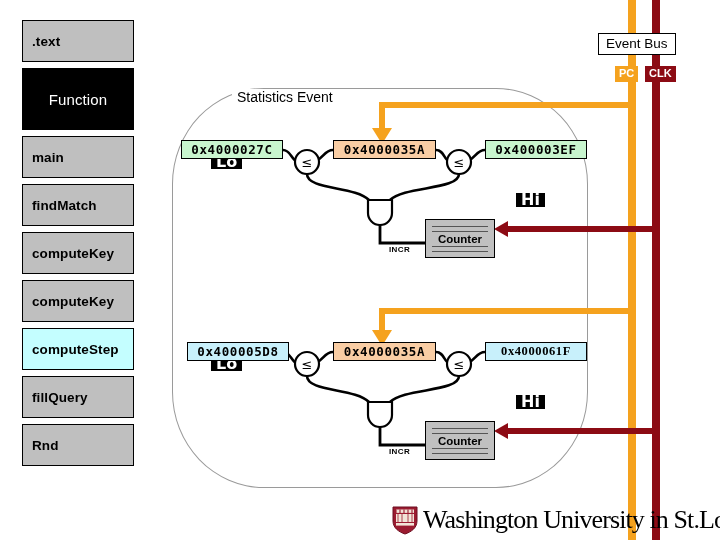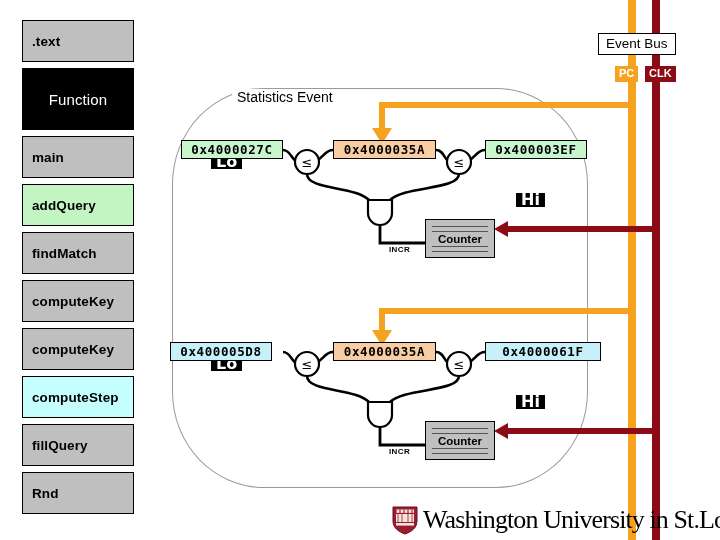--- a/index.html
+++ b/index.html
@@ -140,21 +140,20 @@
 <div id="stage">
 
   <div class="abs busline" style="left:628px; top:0px; width:8px; height:540px; background:#f5a21e; z-index:1;"></div>
   <div class="abs busline" style="left:652px; top:0px; width:8px; height:540px; background:#8c0b14; z-index:1;"></div>
 
   <div class="abs" id="sidebar">
     <div class="fn-cell fn-grey">.text</div>
 
     <div class="fn-cell fn-head">Function</div>
     <div class="fn-cell fn-grey">main</div>
-    <div class="fn-cell fn-green">addQuery</div>
     <div class="fn-cell fn-grey">findMatch</div>
     <div class="fn-cell fn-grey">computeKey</div>
     <div class="fn-cell fn-grey">computeKey</div>
     <div class="fn-cell fn-cyan">computeStep</div>
     <div class="fn-cell fn-grey">fillQuery</div>
     <div class="fn-cell fn-grey">Rnd</div>
   </div>
 
   <div class="abs" id="statbox"></div>
   <div class="abs" id="stat-title">Statistics Event</div>
@@ -228,25 +227,25 @@
   <div class="counter" style="left:425px; top:219px; z-index:5;">
     <div class="rule" style="top:6px;"></div>
     <div class="rule" style="top:11px;"></div>
     <div class="rule" style="top:26px;"></div>
     <div class="rule" style="top:31px;"></div>
     <div class="lbl">Counter</div>
   </div>
 
   <div class="abs tag" style="left:211px; top:322px; z-index:5;">Lo</div>
 
-  <div class="abs addr addr-cyan" style="left:170px; top:342px; width:102px; z-index:5;">0x400005D8</div>
+  <div class="abs addr addr-cyan" style="left:187px; top:342px; width:102px; z-index:5;">0x400005D8</div>
 
   <div class="abs addr addr-orange" style="left:333px; top:342px; width:103px; z-index:5;">0x4000035A</div>
 
-  <div class="abs addr addr-cyan" style="left:485px; top:342px; width:116px; z-index:5;">0x4000061F</div>
+  <div class="abs addr addr-cyan" style="left:485px; top:342px; width:102px; z-index:5;font-family:Liberation Serif, serif;">0x4000061F</div>
 
   <div class="abs tag" style="left:516px; top:360px; z-index:5;">Hi</div>
 
   <div class="abs incr" style="left:389px; top:447px; z-index:5;">INCR</div>
 
   <div class="counter" style="left:425px; top:421px; z-index:5;">
     <div class="rule" style="top:6px;"></div>
     <div class="rule" style="top:11px;"></div>
     <div class="rule" style="top:26px;"></div>
     <div class="rule" style="top:31px;"></div>

